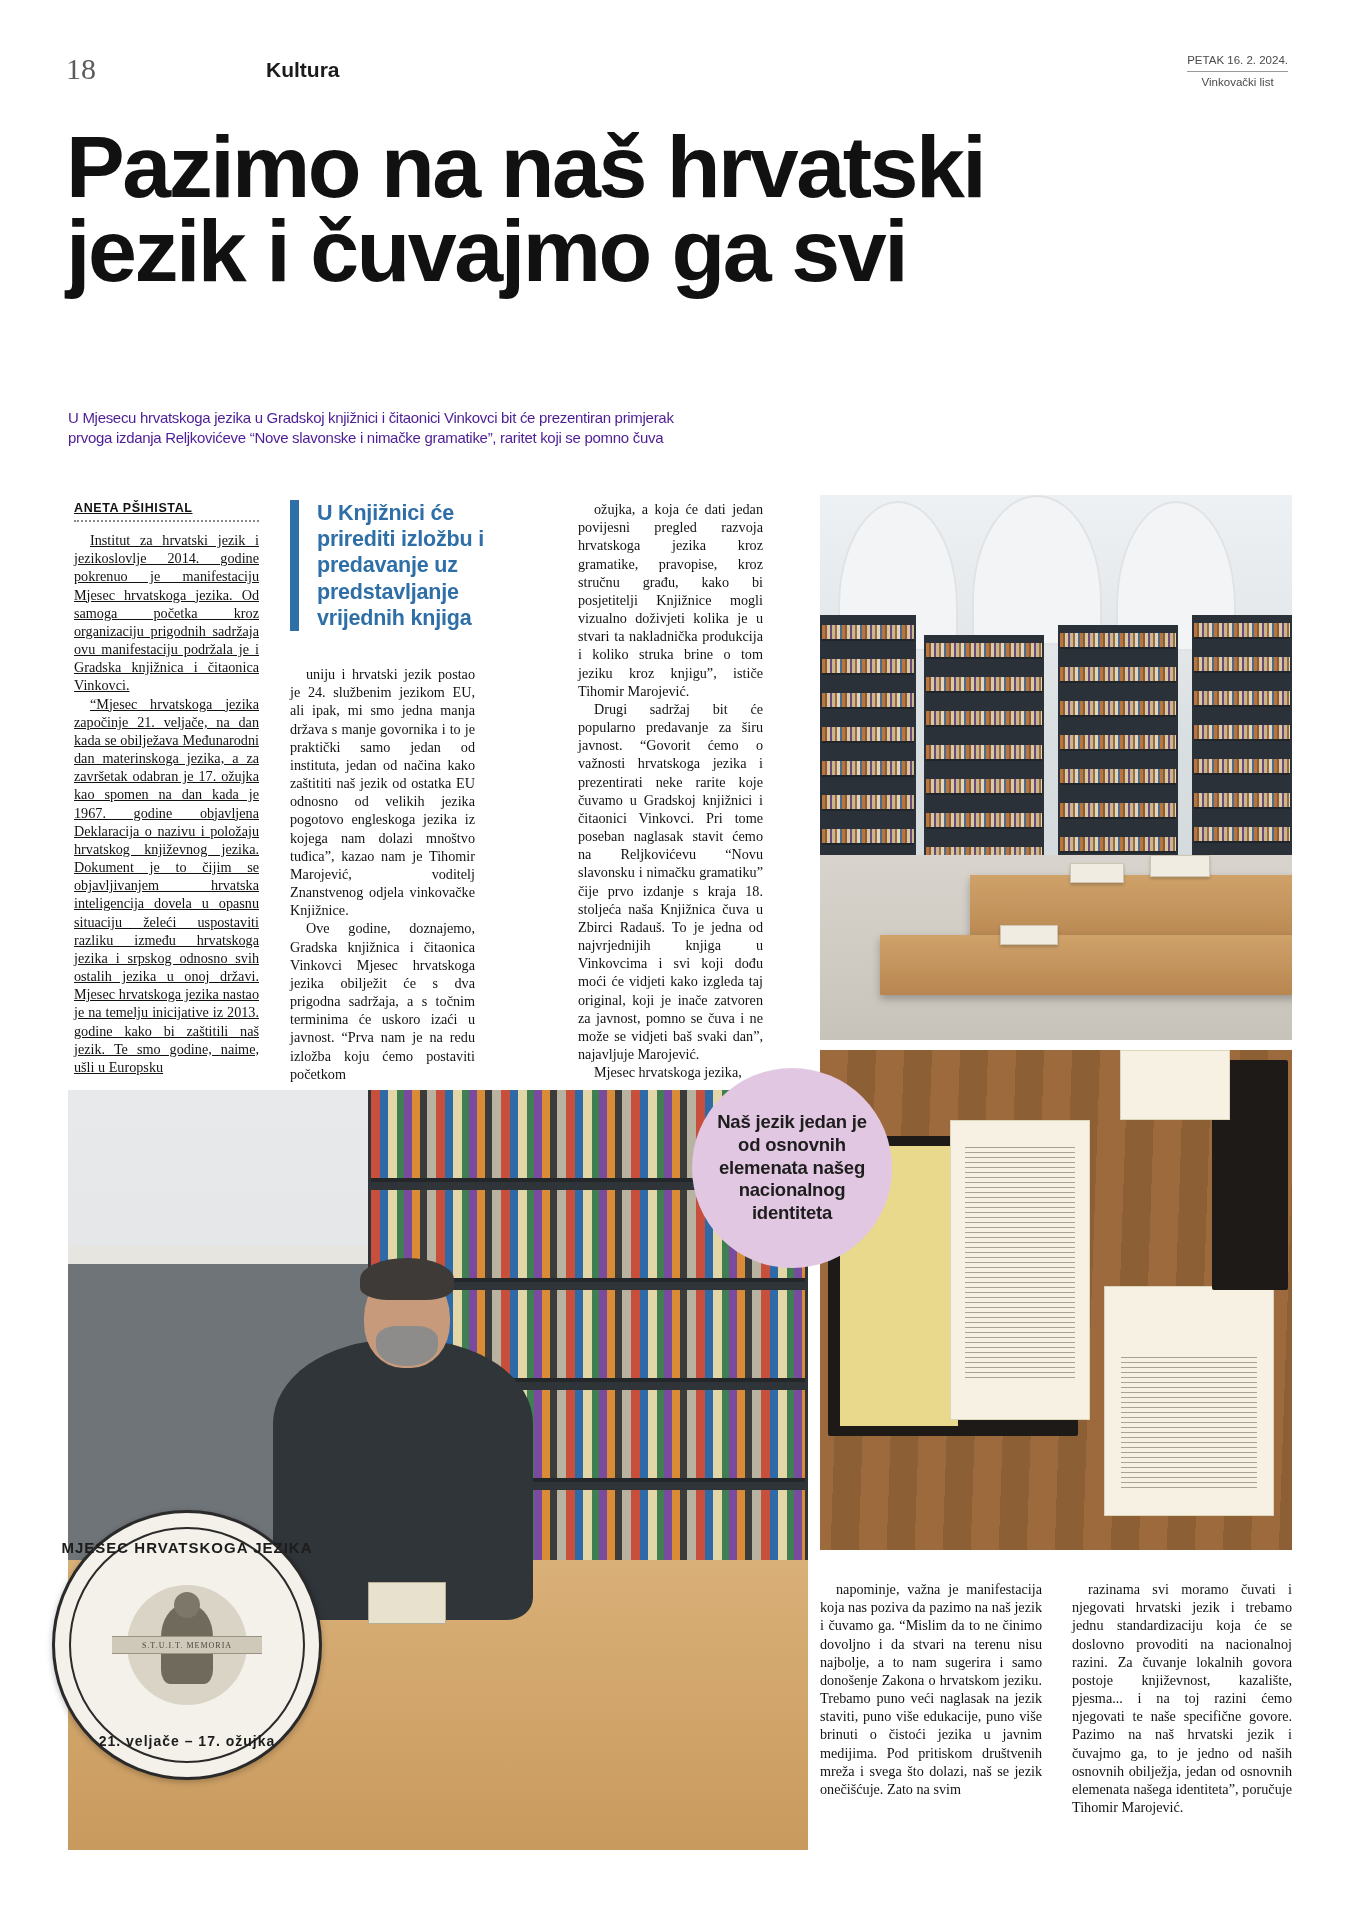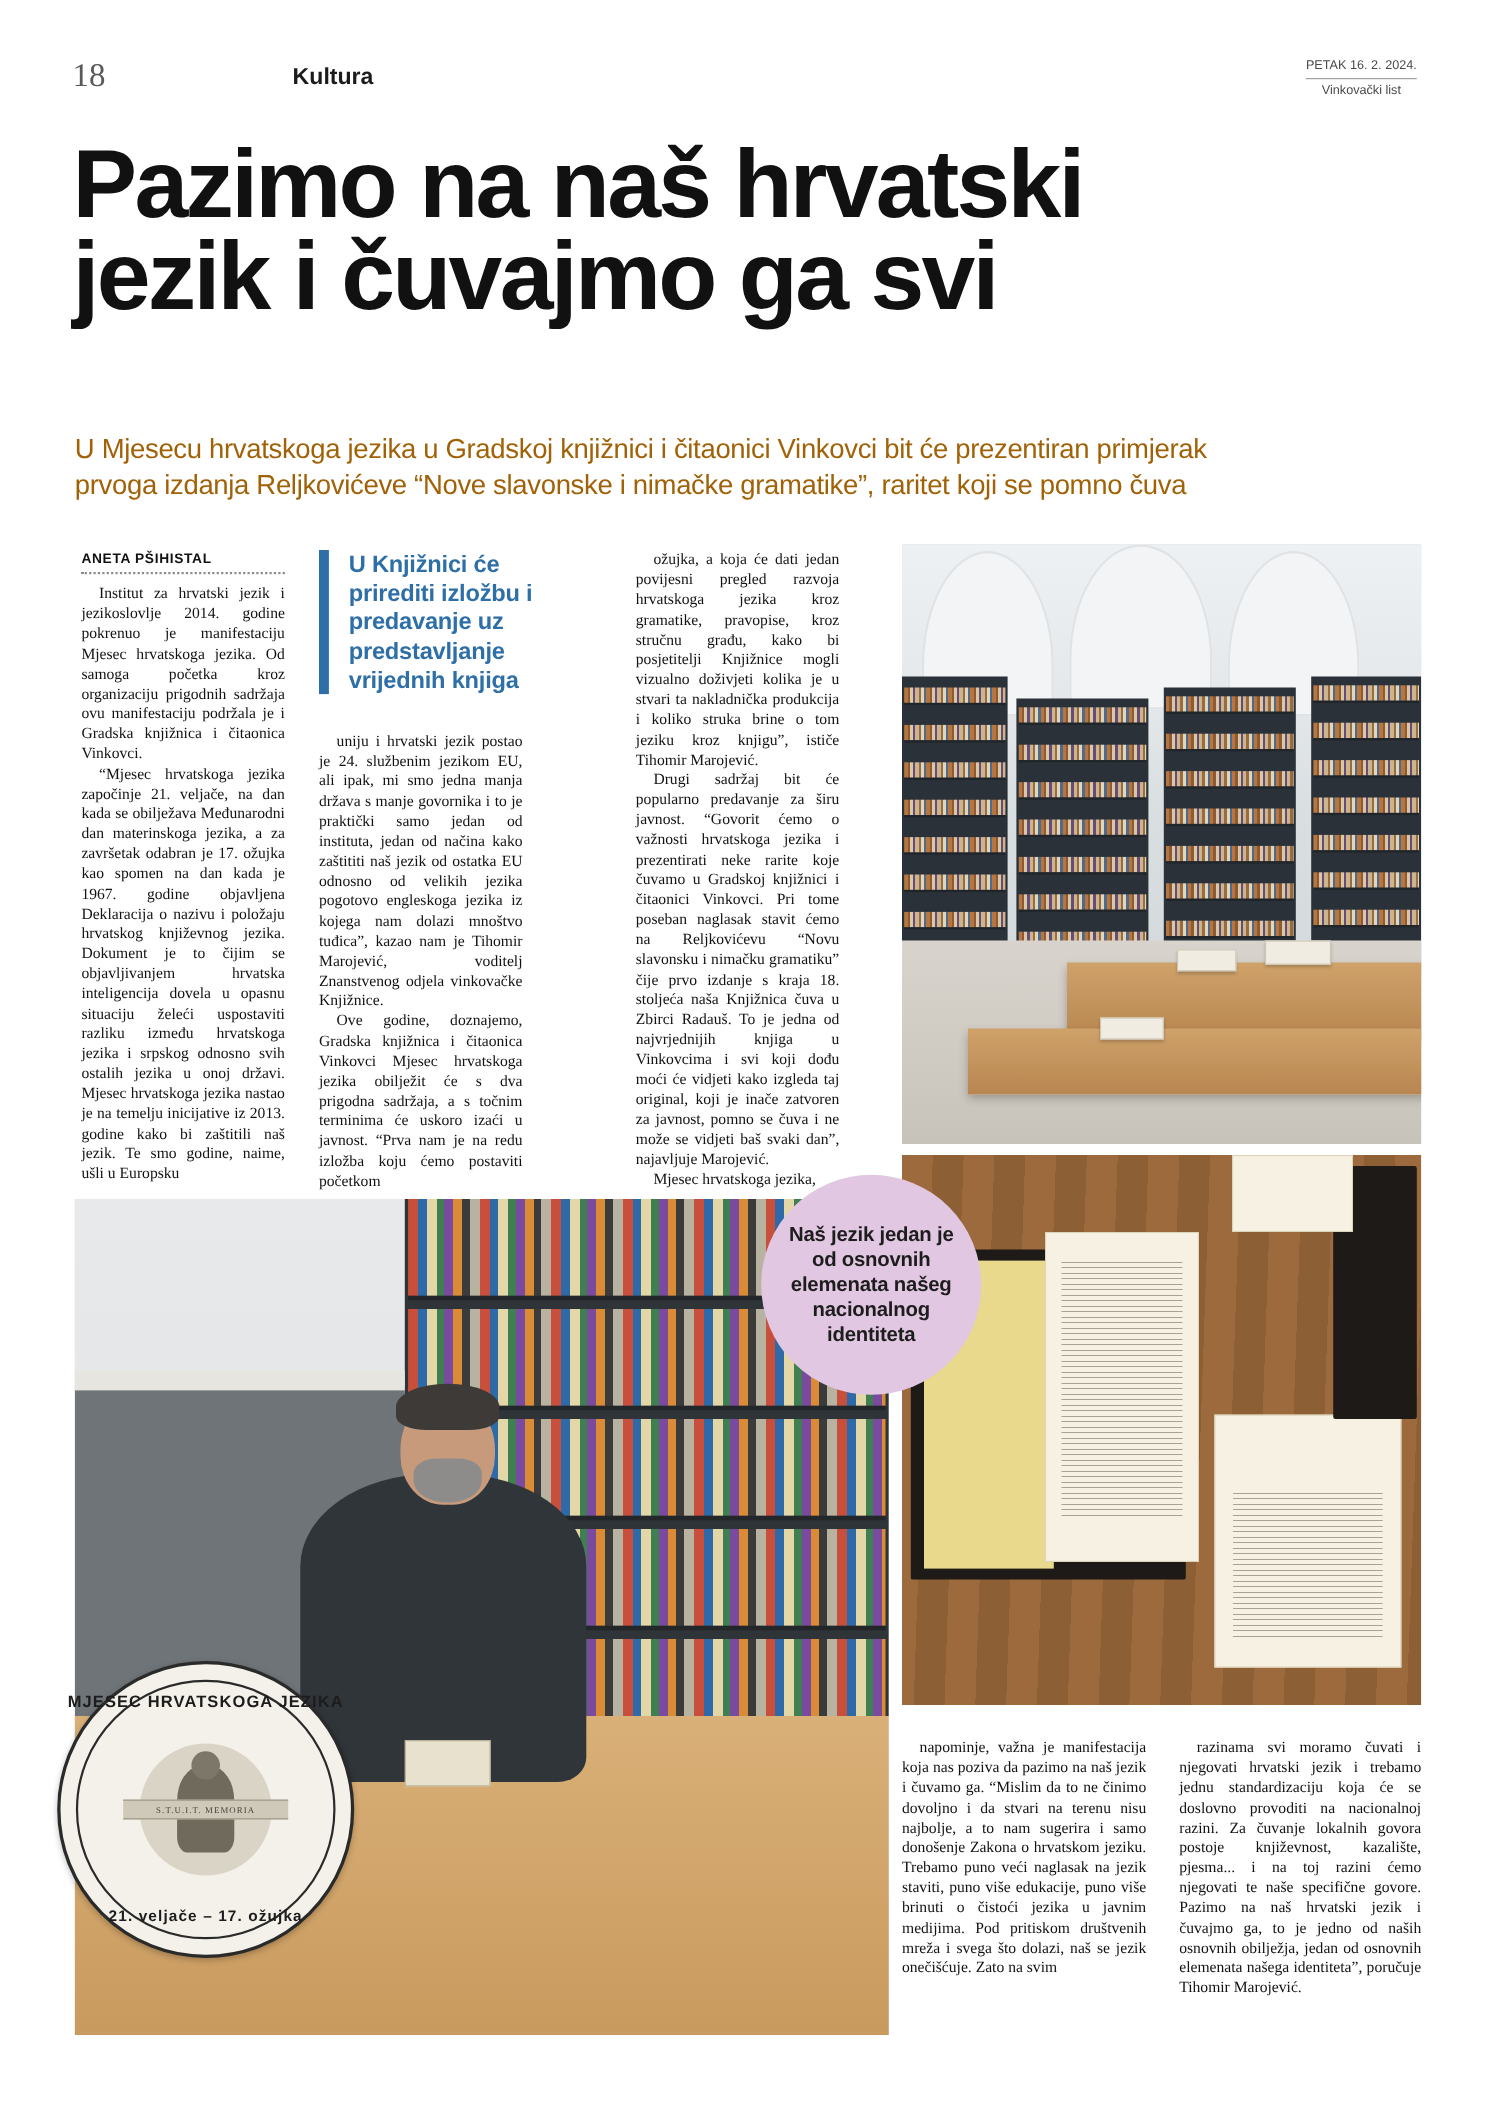--- a/index.html
+++ b/index.html
@@ -70,26 +70,26 @@
     font-weight: bold;
     font-size: 88px;
     line-height: 0.96;
     letter-spacing: -2.5px;
     color: #111;
   }
   .headline div { white-space: nowrap; }
 
   .standfirst {
     position: absolute;
-    top: 392px;
+    top: 408px;
     left: 68px;
     width: 1225px;
-    font-size: 25px;
+    font-size: 15px;
     line-height: 1.3;
-    color: #a16207;
+    color: #4c1d95;
     letter-spacing: -0.3px;
   }
 
   
   .col {
     position: absolute;
     font-family: "Liberation Serif", serif;
     font-size: 14.2px;
     line-height: 1.28;
     text-align: justify;
@@ -109,21 +109,21 @@
     text-indent: 0;
     margin-bottom: 2px;
   }
   .dotted {
     border-bottom: 2px dotted #8a8a8a;
     height: 0;
     margin: 4px 0 9px 0;
     width: 100%;
   }
 
-  #col1 { left: 74px; top: 500px; width: 185px; }
+  #col1 { left: 74px; top: 500px; width: 185px; text-decoration: underline; }
   #col2 { left: 290px; top: 665px; width: 185px; }
   #col3 { left: 578px; top: 500px; width: 185px; }
 
   
   .pullquote {
     position: absolute;
     left: 290px;
     top: 500px;
     width: 198px;
     padding-left: 18px;

